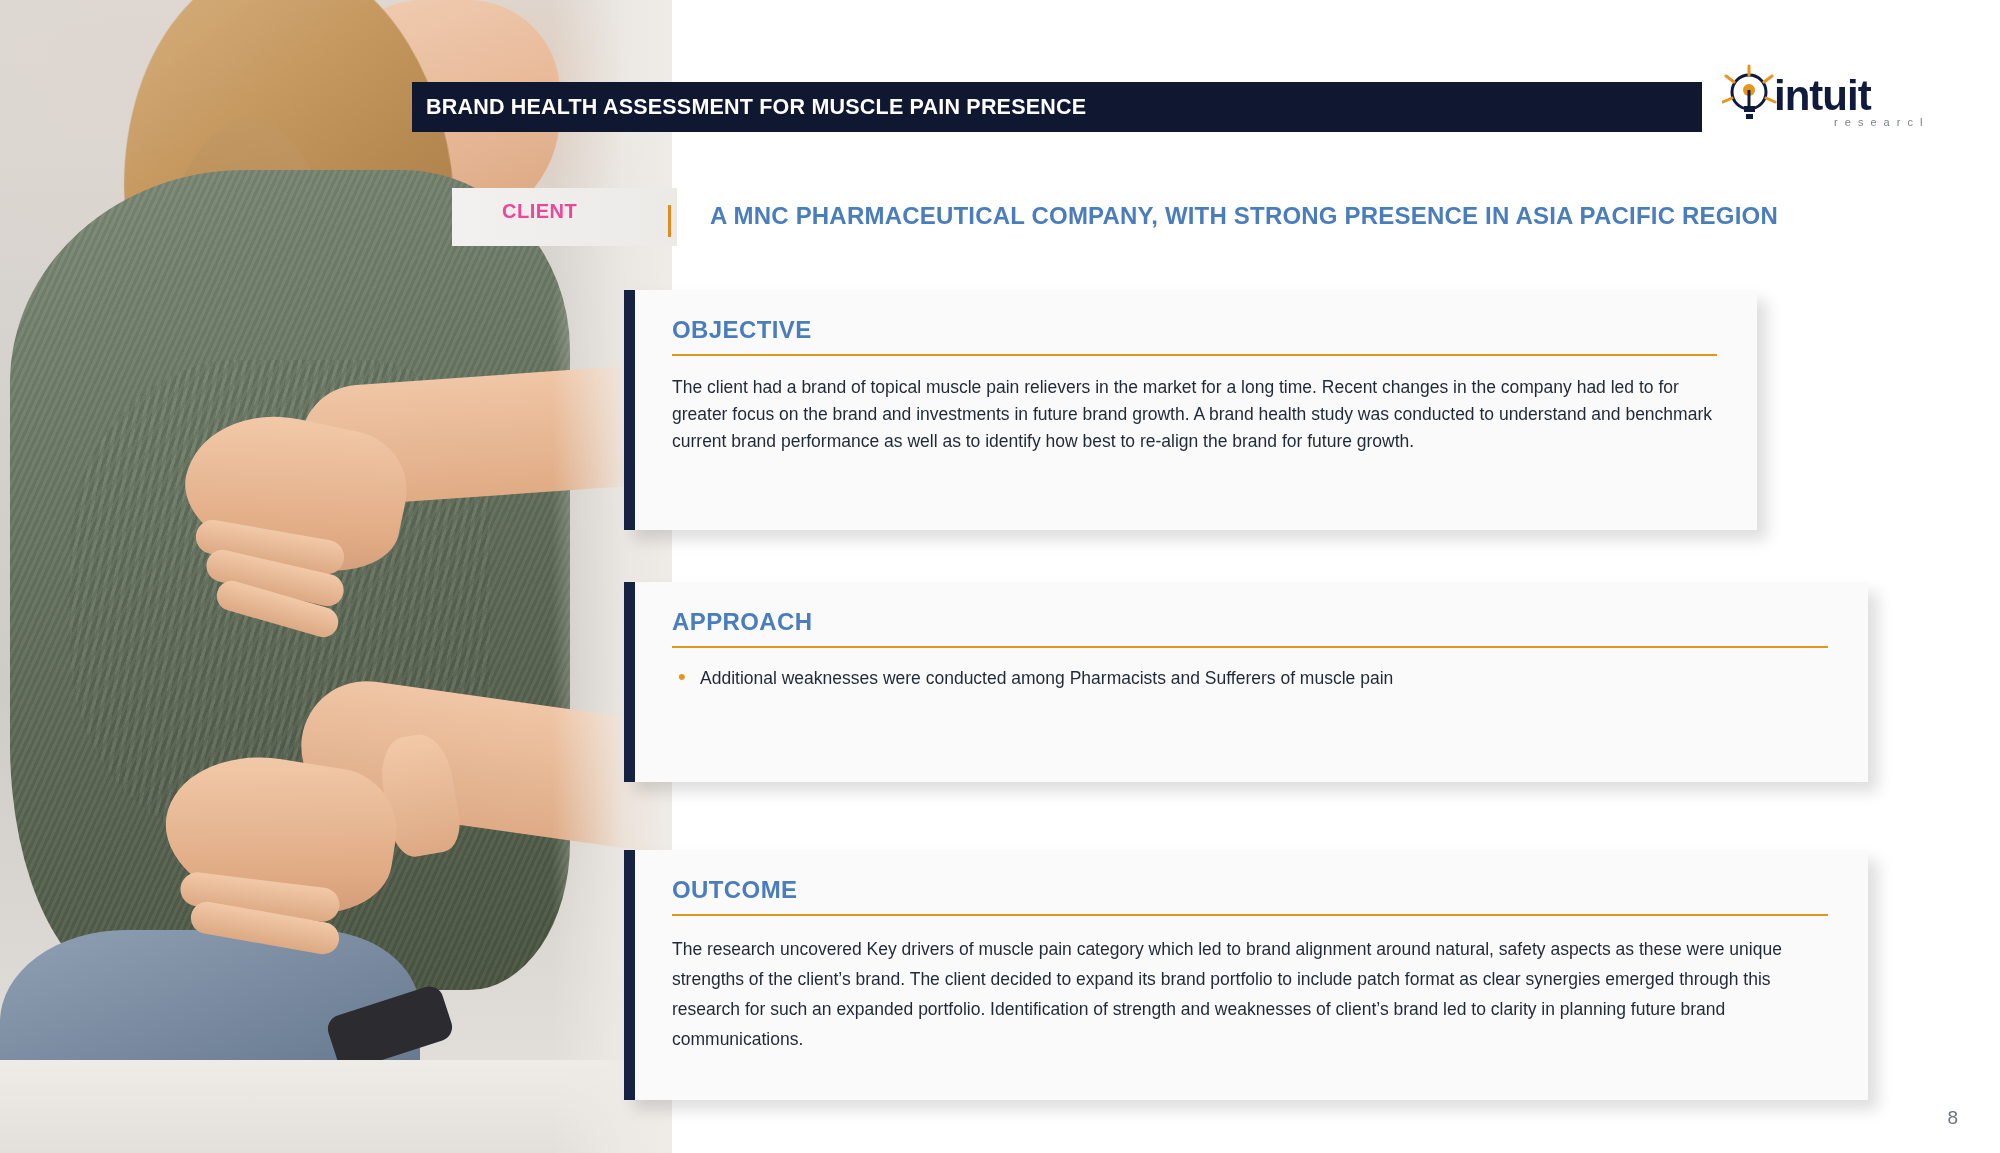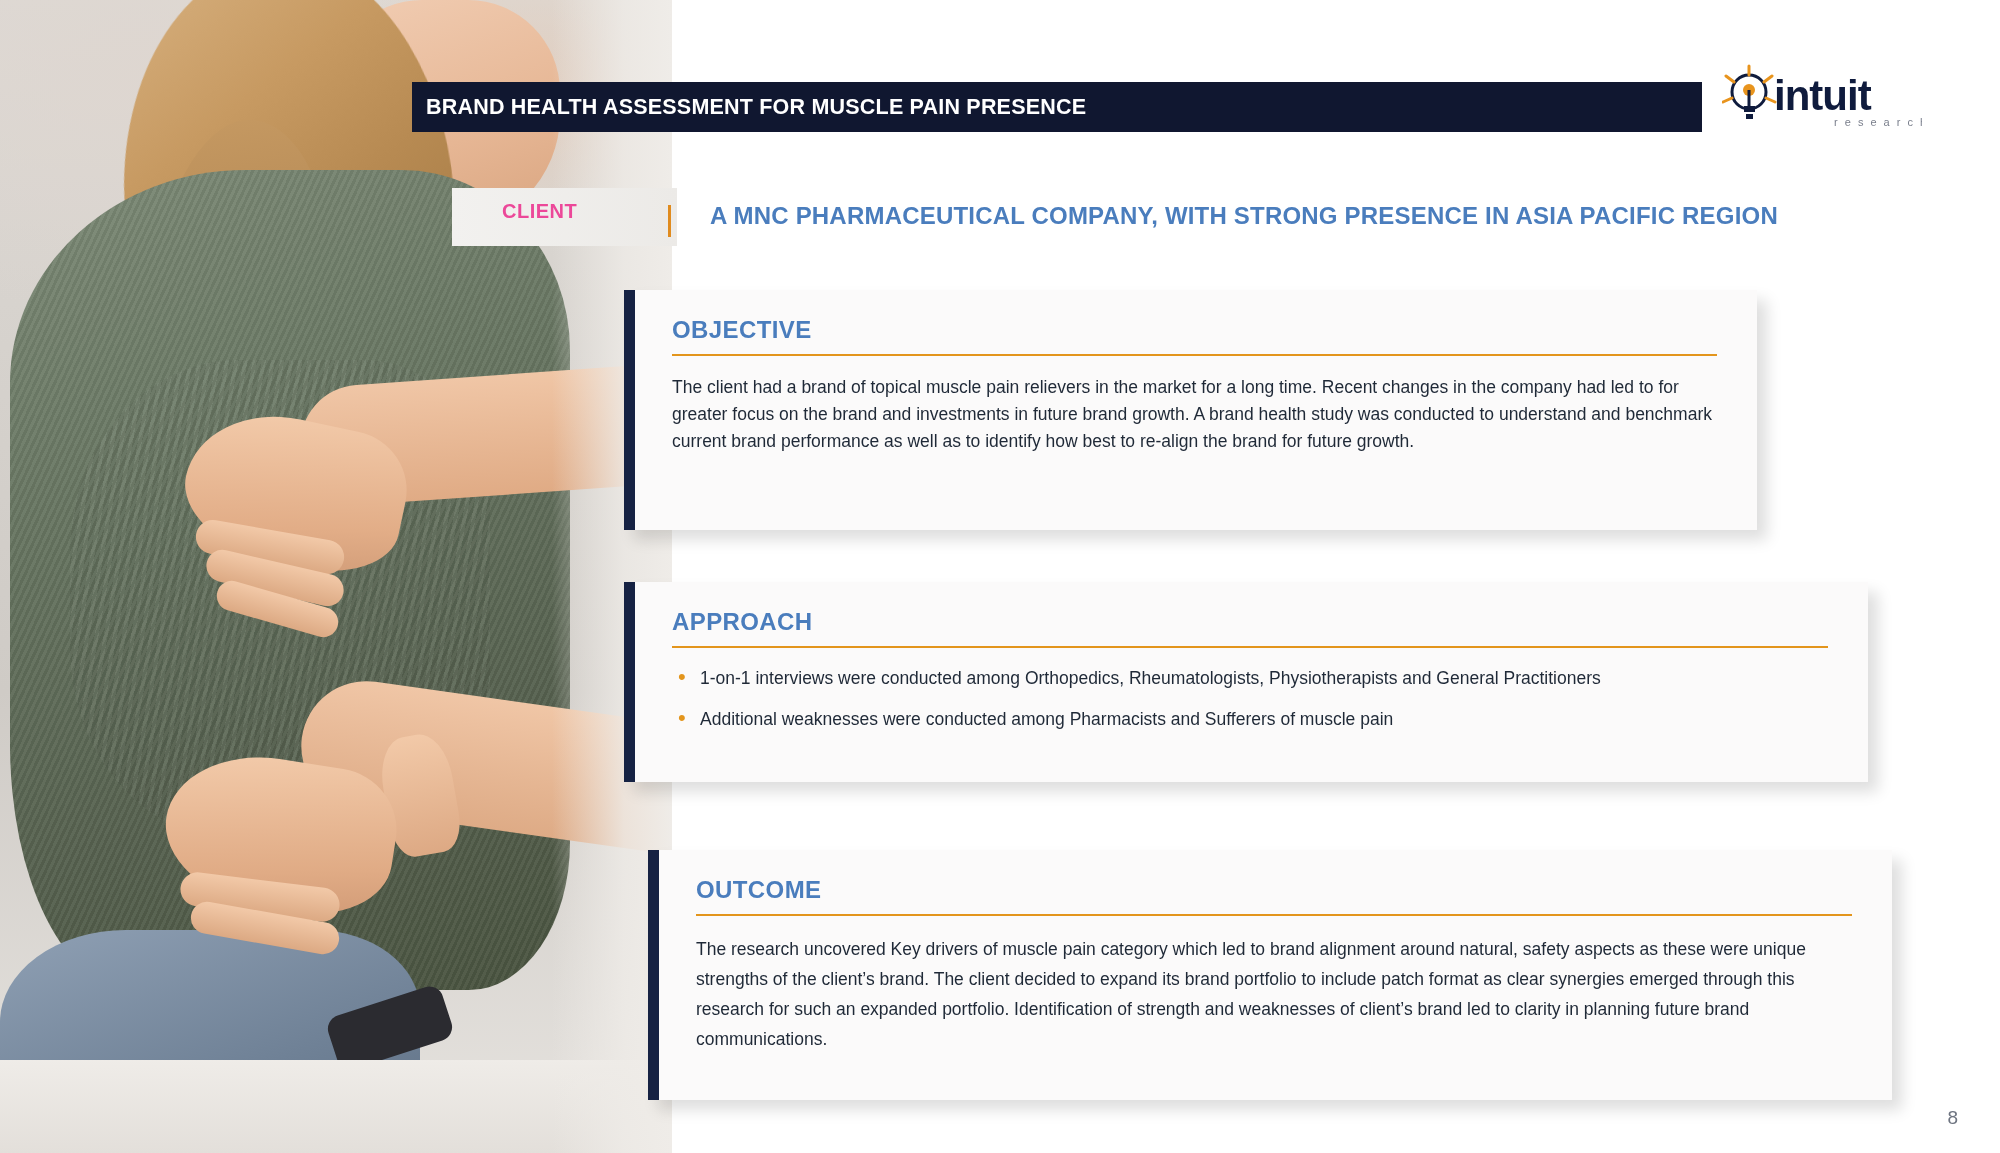--- a/index.html
+++ b/index.html
@@ -258,21 +258,21 @@
     content: "•";
     position: absolute;
     left: 6px; top: -2px;
     color: #e3951c;
     font-size: 22px;
     line-height: 1.2;
   }
 
   #card-objective { left: 624px; top: 290px; width: 1133px; height: 240px; }
   #card-approach  { left: 624px; top: 582px; width: 1244px; height: 200px; }
-  #card-outcome   { left: 624px; top: 850px; width: 1244px; height: 250px; margin-left: 24px; }
+  #card-outcome   { left: 624px; top: 850px; width: 1244px; height: 250px; }
 
   .page-number {
     position: absolute;
     right: 42px; bottom: 24px;
     font-size: 19px;
     color: #6e7480;
   }
 </style>
 </head>
 <body>
@@ -335,21 +335,20 @@
       <div class="card-body">The client had a brand of topical muscle pain relievers in the market for a long time. Recent changes in the company had led to for greater focus on the brand and investments in future brand growth. A brand health study was conducted to understand and benchmark current brand performance as well as to identify how best to re-align the brand for future growth.</div>
     </div>
   </div>
 
   <div class="card" id="card-approach">
     <div class="card-bar"></div>
     <div class="card-inner">
       <div class="card-head">APPROACH</div>
       <div class="card-rule"></div>
       <ul class="bullets">
-        <li>1-on-1 interviews were conducted among Orthopedics, Rheumatologists, Physiotherapists and General Practitioners</li>
         <li>Additional weaknesses were conducted among Pharmacists and Sufferers of muscle pain</li>
       </ul>
     </div>
   </div>
 
   <div class="card" id="card-outcome">
     <div class="card-bar"></div>
     <div class="card-inner">
       <div class="card-head">OUTCOME</div>
       <div class="card-rule"></div>

